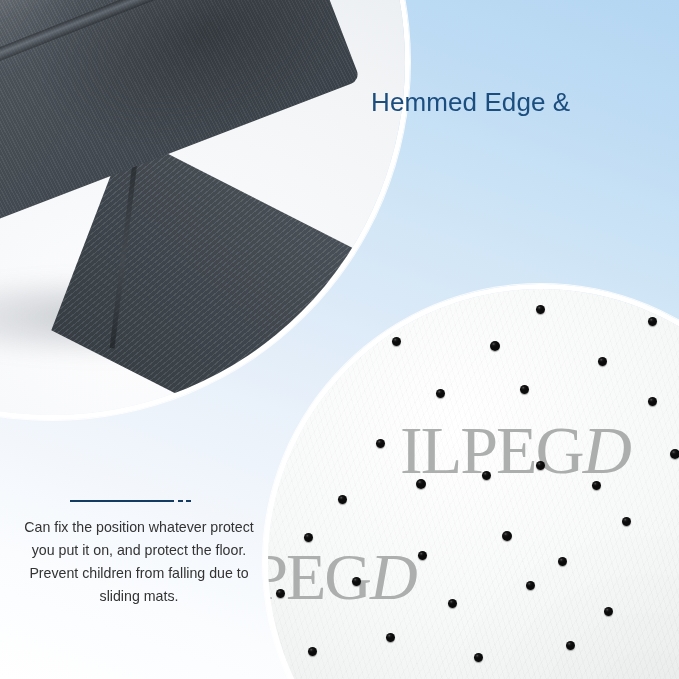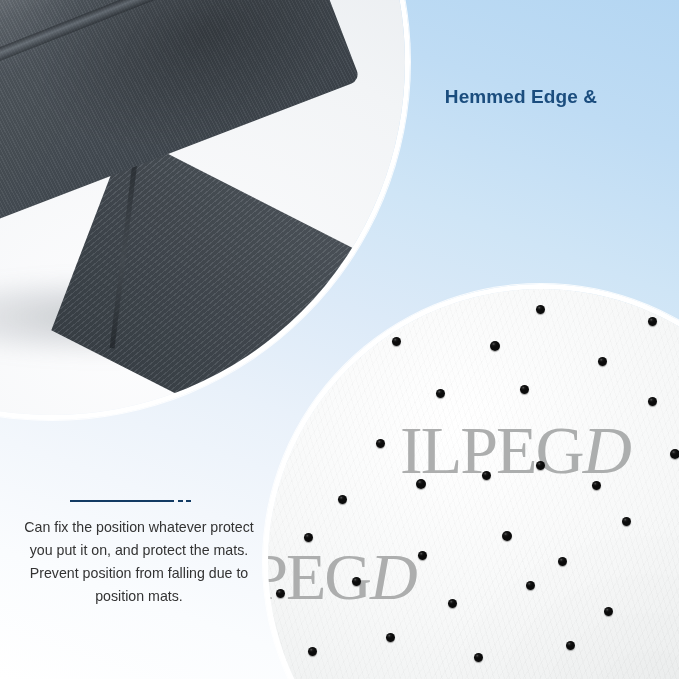--- a/index.html
+++ b/index.html
@@ -211,25 +211,25 @@
     background: radial-gradient(35% 32% at 36% 30%, #5a5a5a 0%, #1a1a1a 45%, #0b0b0b 100%);
     box-shadow: 0 1px 1px rgba(0,0,0,.35);
   }
 
   
   #headline-right {
     position: absolute;
     right: 8px;
     top: 84px;
     width: 300px;
-    text-align: center;
+    text-align: left;
     color: #1b4d7e;
-    font-size: 19px;
+    font-size: 26px;
     line-height: 1.42;
-    font-weight: 700;
+    font-weight: 400;
     letter-spacing: .1px;
   }
   #headline-right .ln { display: block; }
 
   #block-left {
     position: absolute;
     left: 8px;
     top: 478px;
     width: 262px;
     text-align: center;
@@ -344,19 +344,19 @@
   </div>
 
   <div id="block-left">
     <div class="rule-wrap">
       <div class="rule-line"></div>
       <div class="rule-dot d1"></div>
       <div class="rule-dot d2"></div>
     </div>
     <div id="body-left">
       <span class="ln">Can fix the position whatever protect</span>
-      <span class="ln">you put it on, and protect the mats.</span>
-      <span class="ln">Prevent position from falling due to</span>
-      <span class="ln">position mats.</span>
+      <span class="ln">you put it on, and protect the floor.</span>
+      <span class="ln">Prevent children from falling due to</span>
+      <span class="ln">sliding mats.</span>
     </div>
   </div>
 
 </div>
 
 </body></html>

